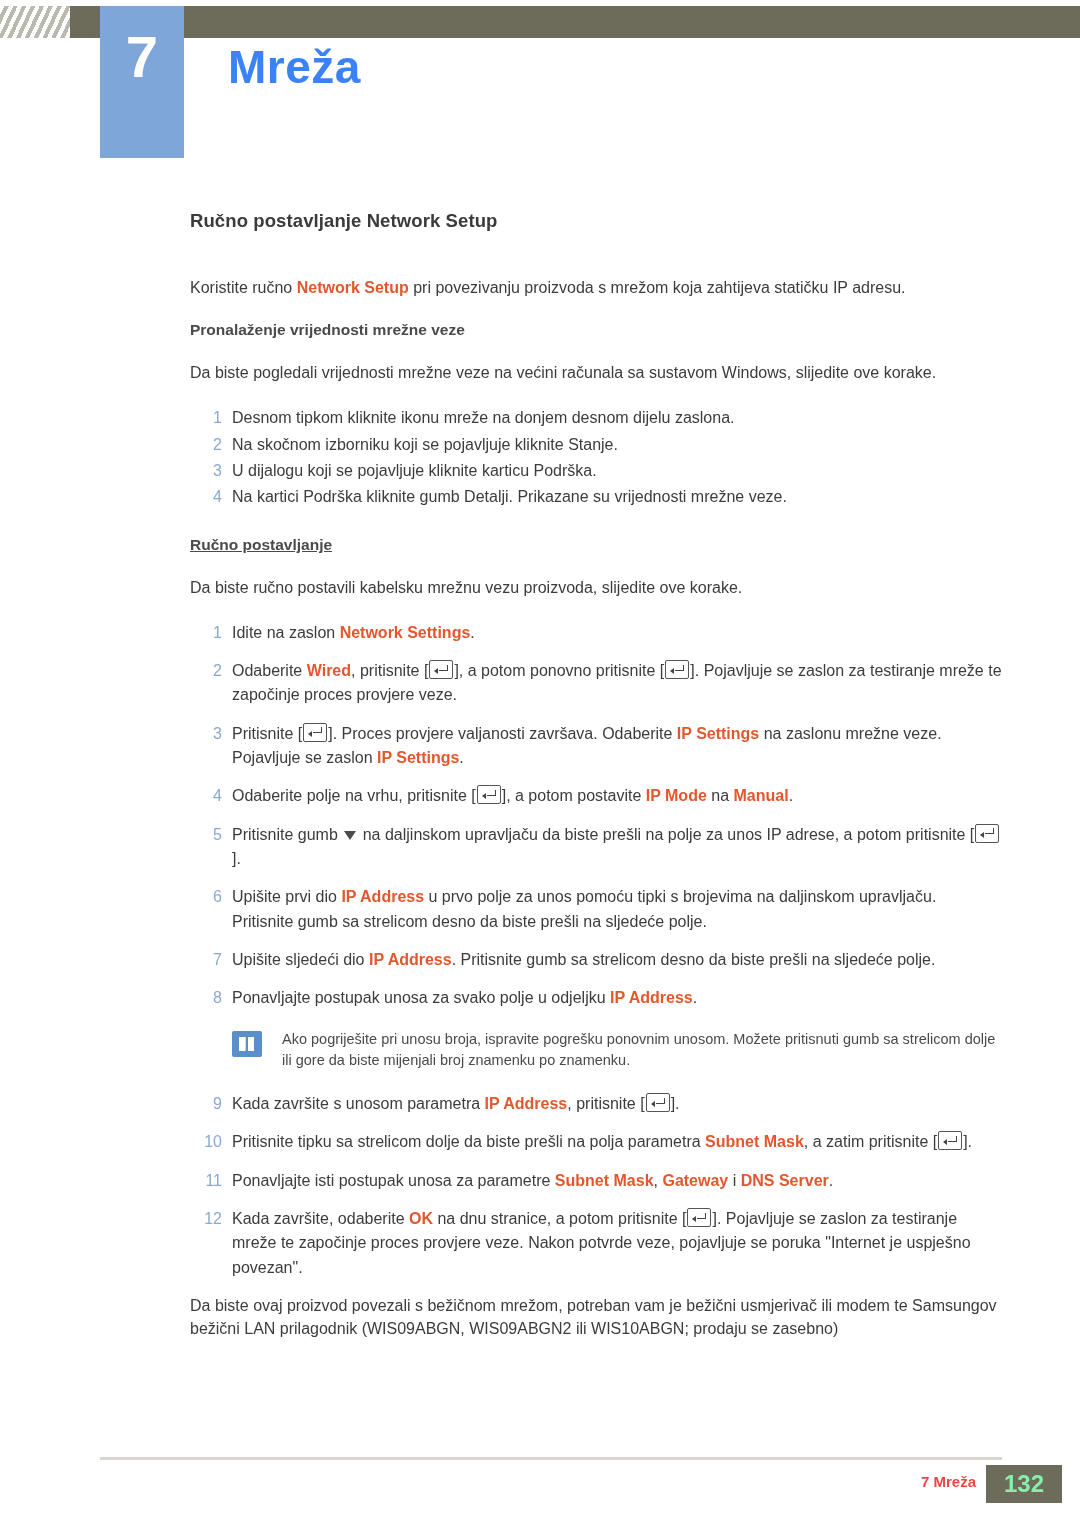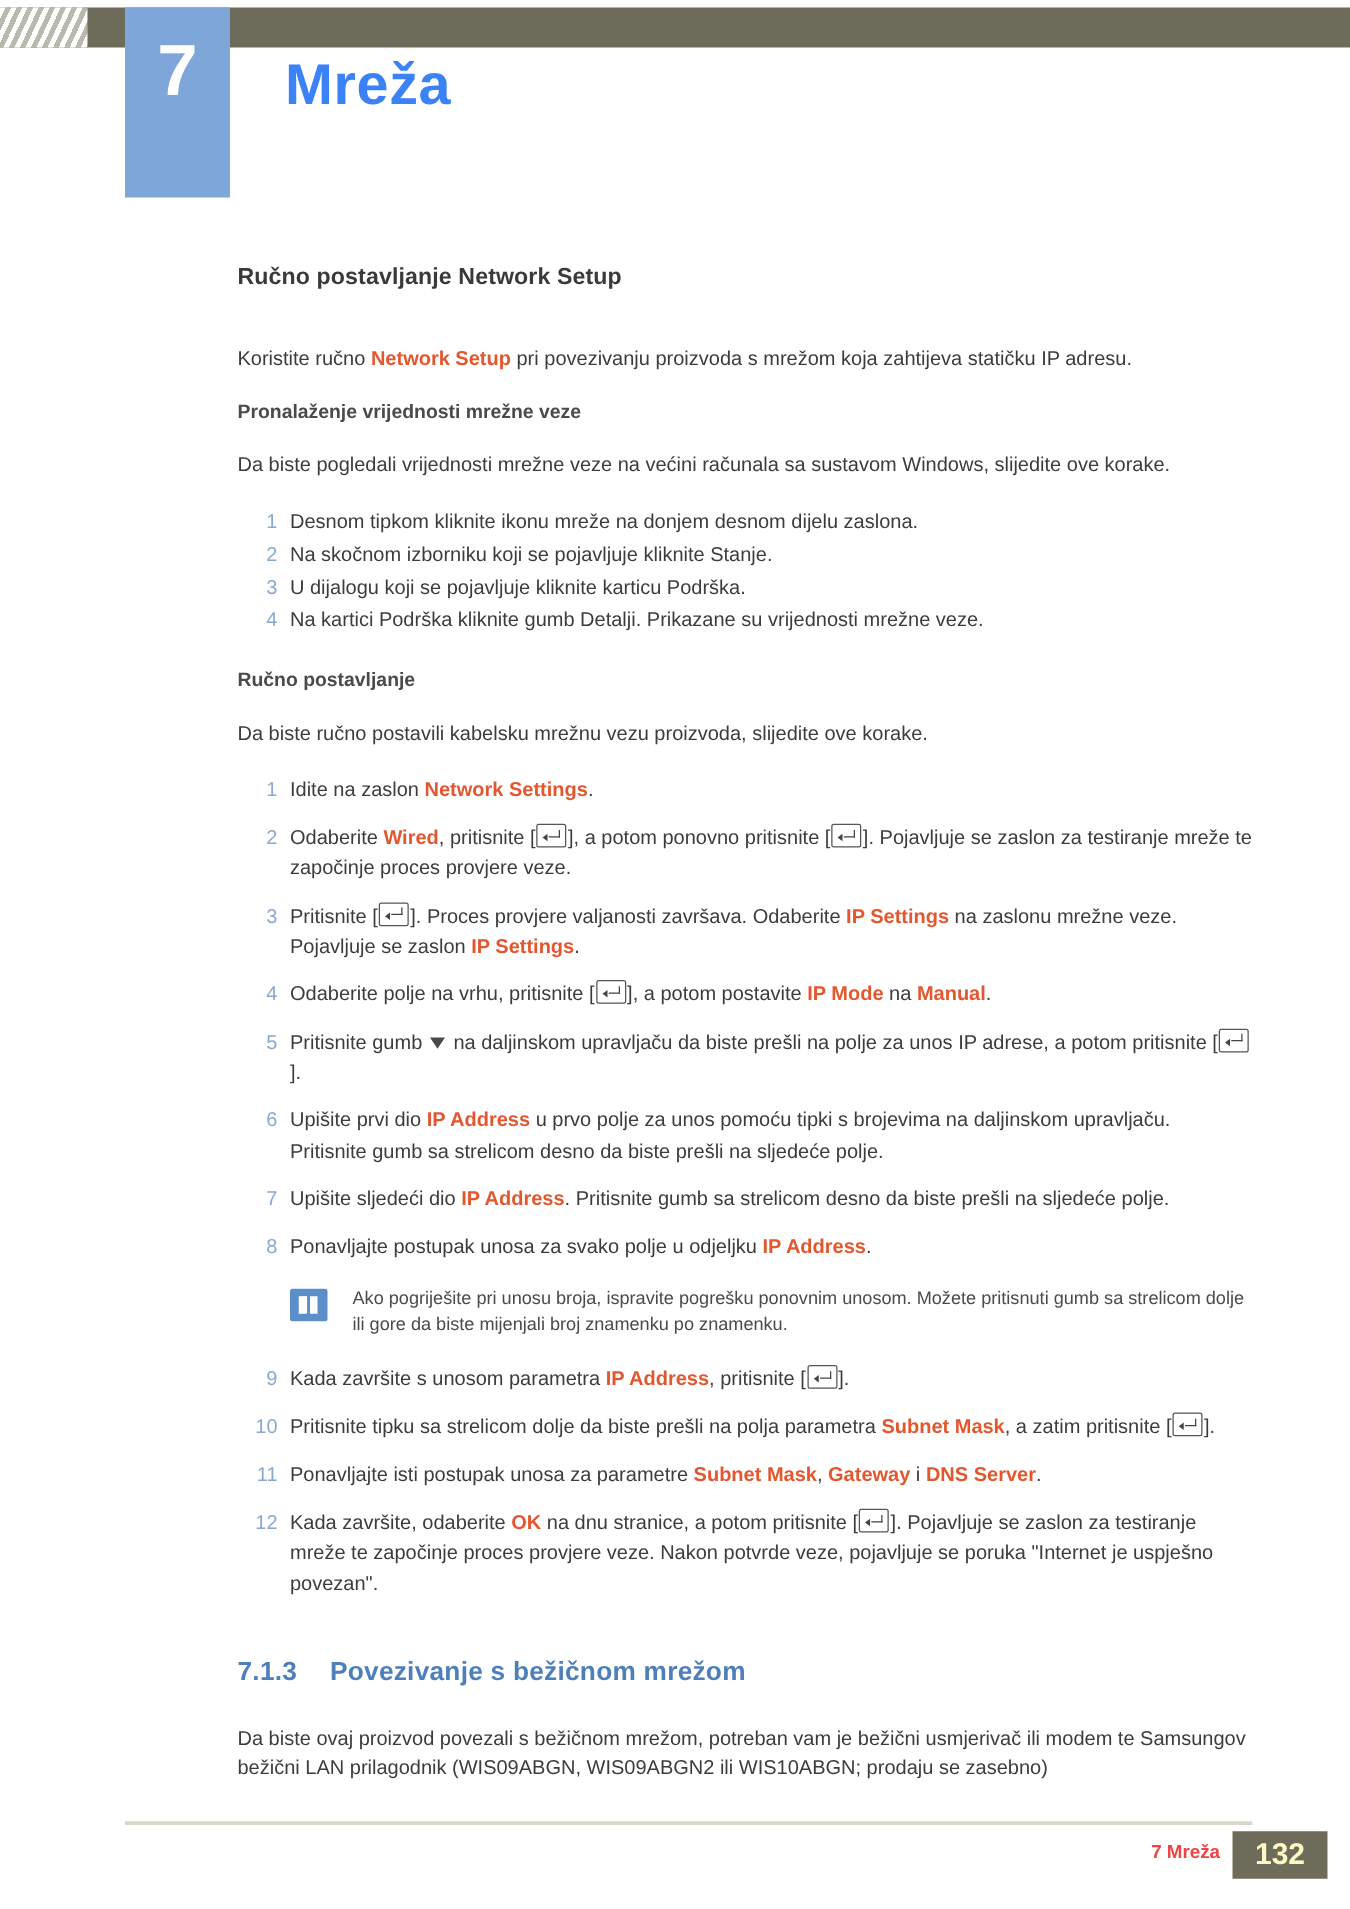--- a/index.html
+++ b/index.html
@@ -86,20 +86,21 @@
   }
   h3.sub-title {
     font-size: 15.5px;
     font-weight: bold;
     color: #4a4a4a;
     margin: 0 0 22px 0;
   }
   h3.sub-title.plain {
     font-weight: bold;
     color: #4a4a4a;
+    text-decoration: underline;
   }
   .orange { color: #e4572e; font-weight: bold; text-align: right; }
 
   
   ol.steps {
     list-style: none;
     margin: 0;
     padding: 0;
   }
   ol.steps li {
@@ -235,21 +236,21 @@
     font-weight: bold;
     color: #ef4444;
   }
   .footer-page {
     position: absolute;
     right: 18px;
     top: 14px;
     width: 76px;
     height: 38px;
     background: #6d6c5b;
-    color: #fef9c3;
+    color: #86efac;
     font-size: 24px;
     font-weight: bold;
     display: flex;
     align-items: center;
     justify-content: center;
   }
 </style>
 </head>
 <body>
 
@@ -304,23 +305,20 @@
     <span>Ako pogriješite pri unosu broja, ispravite pogrešku ponovnim unosom. Možete pritisnuti gumb sa strelicom dolje ili gore da biste mijenjali broj znamenku po znamenku.</span>
   </div>
 
   <ol class="steps loose" id="steps3">
       <li><span class="num">9</span><span>Kada završite s unosom parametra </span><span class="orange">IP Address</span><span>, pritisnite [</span><span class="keyicon"></span><span>].</span></li>
       <li><span class="num">10</span><span>Pritisnite tipku sa strelicom dolje da biste prešli na polja parametra </span><span class="orange">Subnet Mask</span><span>, a zatim pritisnite [</span><span class="keyicon"></span><span>].</span></li>
       <li><span class="num">11</span><span>Ponavljajte isti postupak unosa za parametre </span><span class="orange">Subnet Mask</span><span>, </span><span class="orange">Gateway</span><span> i </span><span class="orange">DNS Server</span><span>.</span></li>
       <li><span class="num">12</span><span>Kada završite, odaberite </span><span class="orange">OK</span><span> na dnu stranice, a potom pritisnite [</span><span class="keyicon"></span><span>]. Pojavljuje se zaslon za testiranje mreže te započinje proces provjere veze. Nakon potvrde veze, pojavljuje se poruka "Internet je uspješno povezan".</span></li>
     </ol>
 
-  <h2 class="num-section">
-    <span class="sec-num">7.1.3</span><span>Povezivanje s bežičnom mrežom</span>
-  </h2>
 
   <p class="para">Da biste ovaj proizvod povezali s bežičnom mrežom, potreban vam je bežični usmjerivač ili modem te Samsungov bežični LAN prilagodnik (WIS09ABGN, WIS09ABGN2 ili WIS10ABGN; prodaju se zasebno)</p>
 
 </div>
 
 <div class="footer">
   <div class="footer-rule"></div>
   <div class="footer-label">7 Mreža</div>
   <div class="footer-page">132</div>
 </div>

